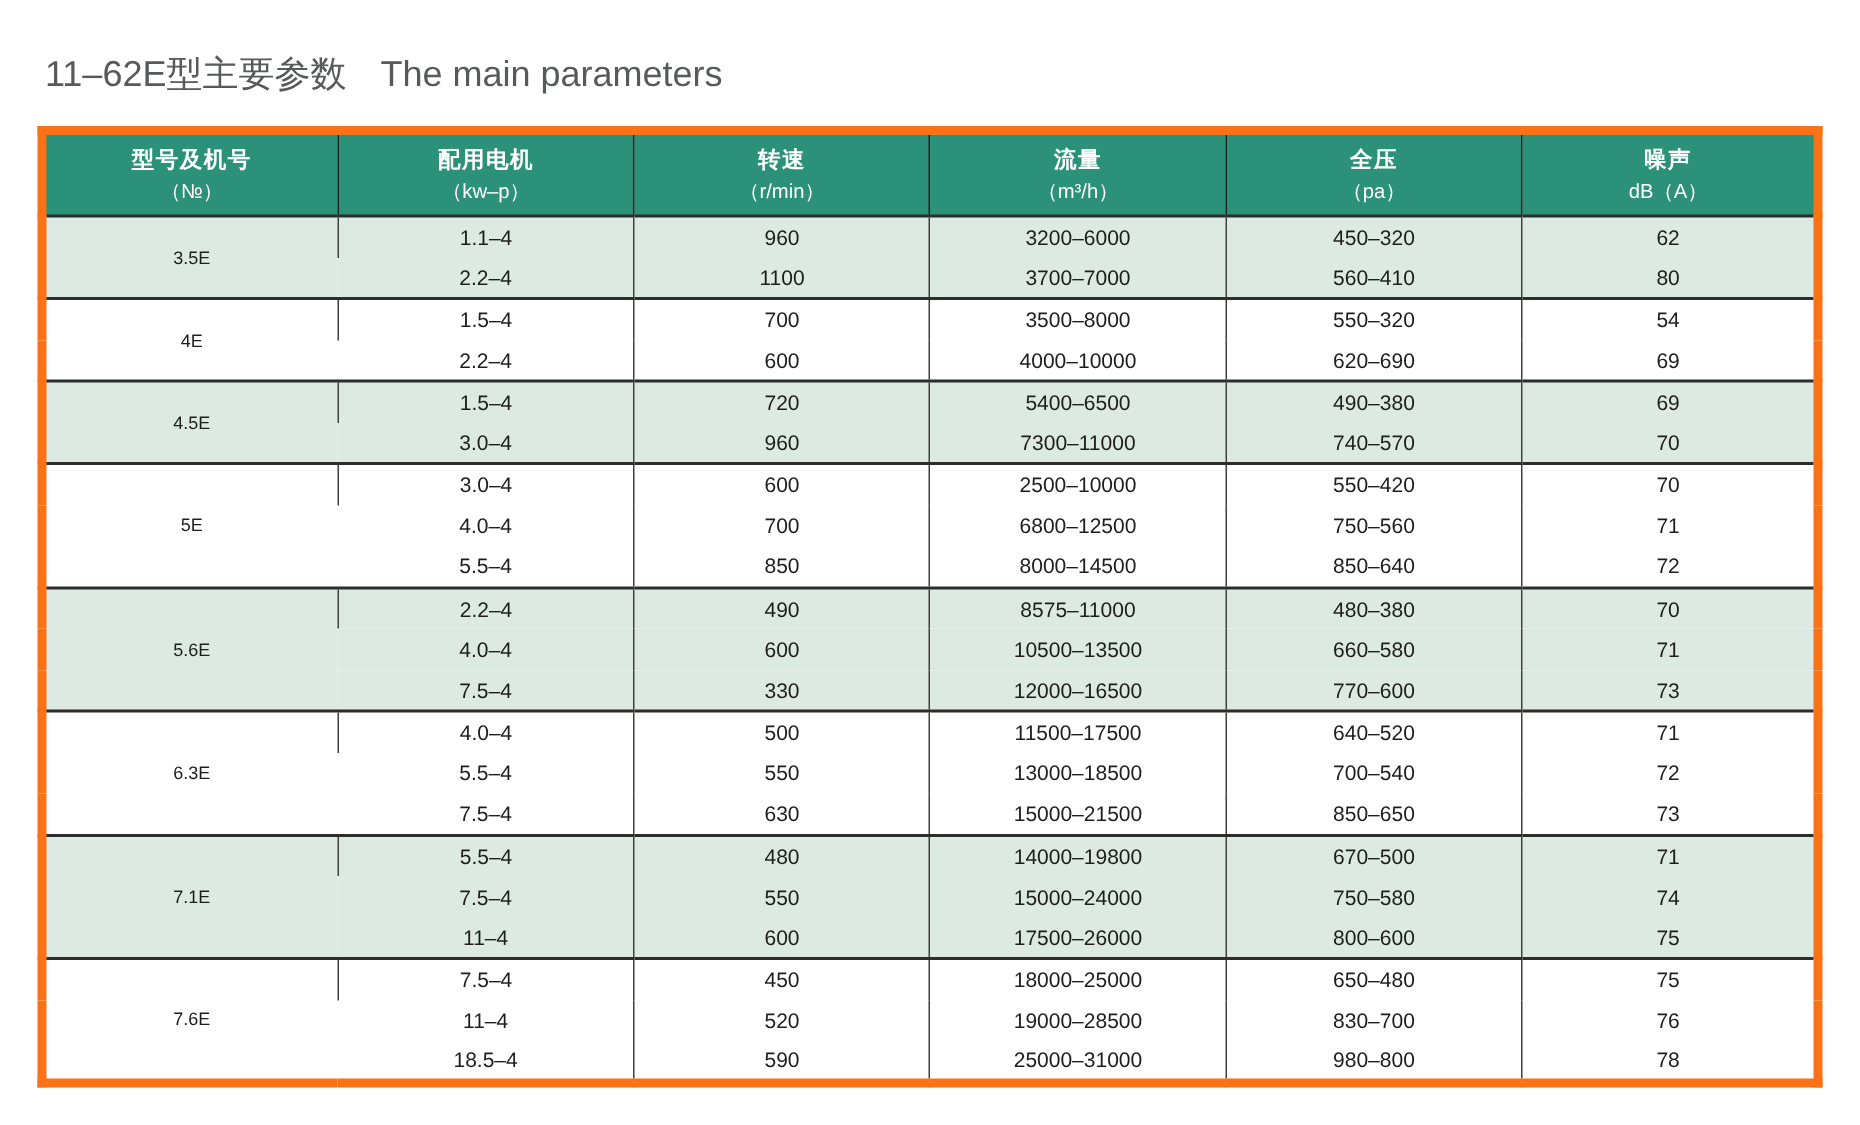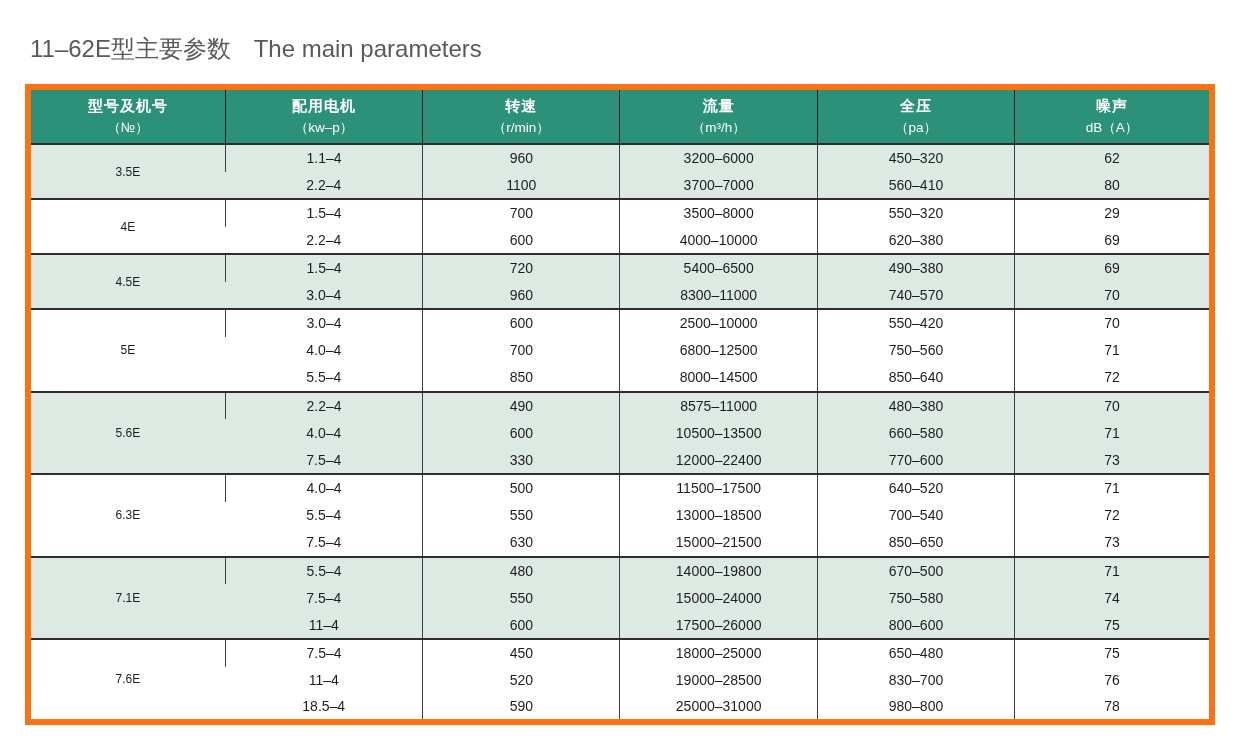--- a/index.html
+++ b/index.html
@@ -121,41 +121,41 @@
         <td>3700–7000</td>
         <td>560–410</td>
         <td>80</td>
       </tr>
       <tr class="group-start">
         <td rowspan="2" class="model-cell">4E</td>
         <td>1.5–4</td>
         <td>700</td>
         <td>3500–8000</td>
         <td>550–320</td>
-        <td>29</td>
+        <td>54</td>
       </tr>
       <tr>
         <td>2.2–4</td>
         <td>600</td>
         <td>4000–10000</td>
-        <td>620–380</td>
+        <td>620–690</td>
         <td>69</td>
       </tr>
       <tr class="tint group-start">
         <td rowspan="2" class="model-cell">4.5E</td>
         <td>1.5–4</td>
         <td>720</td>
         <td>5400–6500</td>
         <td>490–380</td>
         <td>69</td>
       </tr>
       <tr class="tint">
         <td>3.0–4</td>
         <td>960</td>
-        <td>8300–11000</td>
+        <td>7300–11000</td>
         <td>740–570</td>
         <td>70</td>
       </tr>
       <tr class="group-start">
         <td rowspan="3" class="model-cell">5E</td>
         <td>3.0–4</td>
         <td>600</td>
         <td>2500–10000</td>
         <td>550–420</td>
         <td>70</td>
@@ -185,21 +185,21 @@
       <tr class="tint">
         <td>4.0–4</td>
         <td>600</td>
         <td>10500–13500</td>
         <td>660–580</td>
         <td>71</td>
       </tr>
       <tr class="tint">
         <td>7.5–4</td>
         <td>330</td>
-        <td>12000–22400</td>
+        <td>12000–16500</td>
         <td>770–600</td>
         <td>73</td>
       </tr>
       <tr class="group-start">
         <td rowspan="3" class="model-cell">6.3E</td>
         <td>4.0–4</td>
         <td>500</td>
         <td>11500–17500</td>
         <td>640–520</td>
         <td>71</td>

